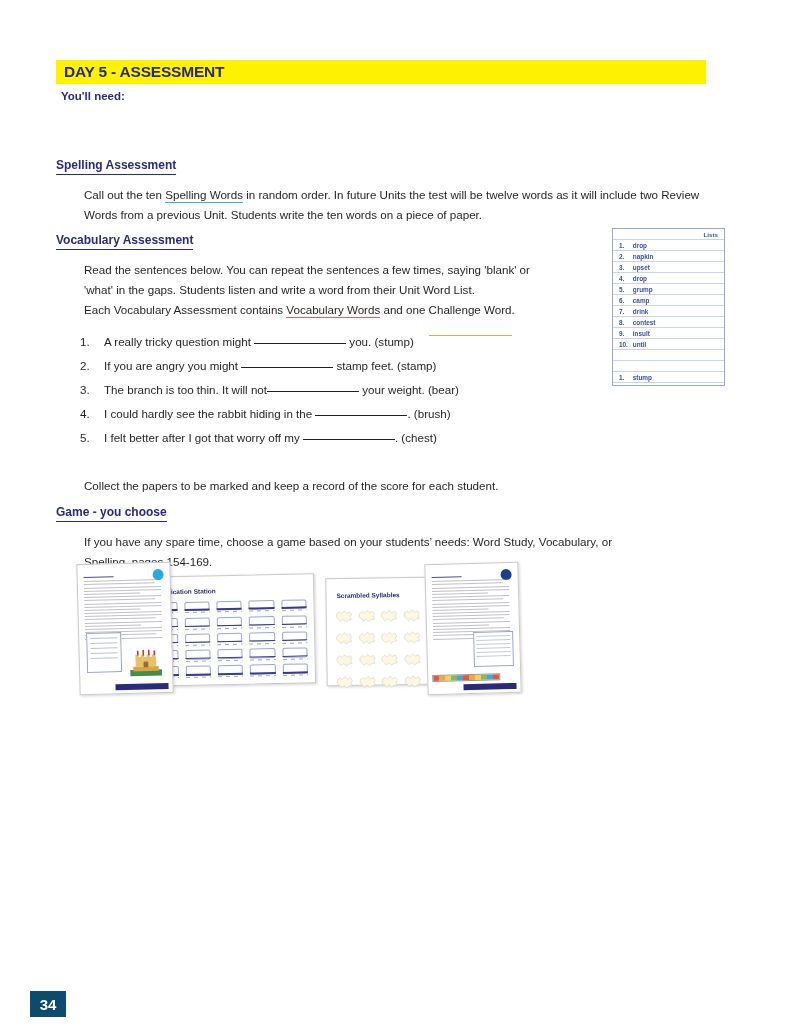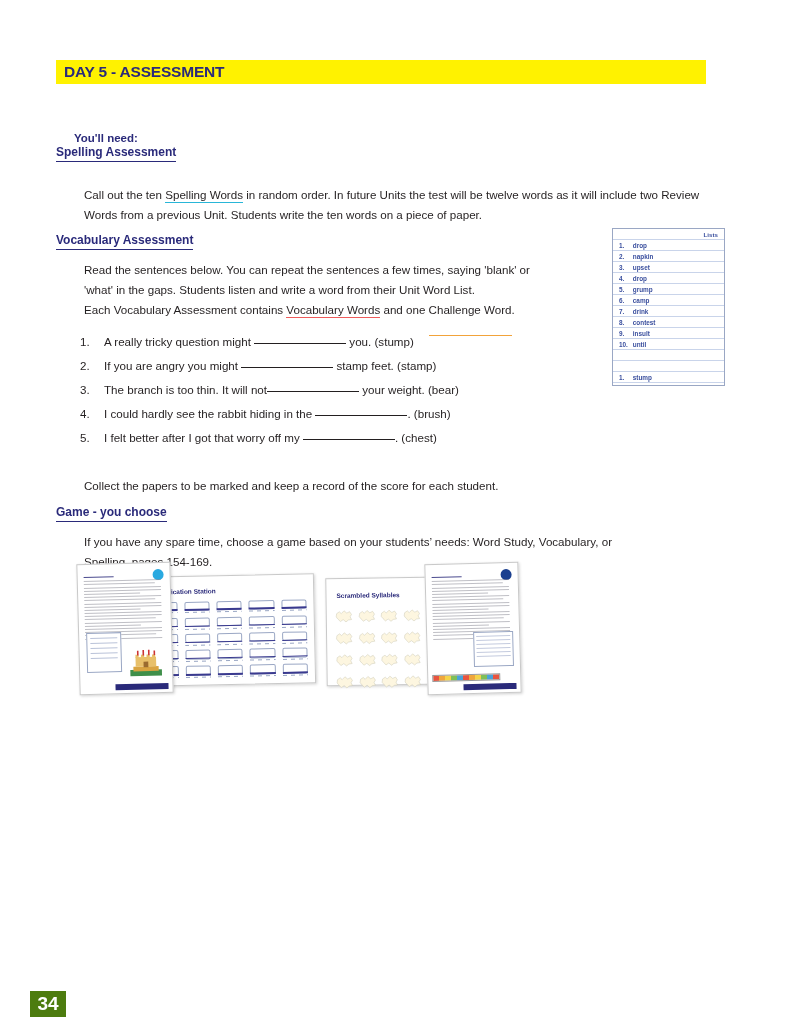--- a/index.html
+++ b/index.html
@@ -14,21 +14,21 @@
   .day-banner{
     position:absolute;left:56px;top:60px;width:650px;height:24px;
     background:#fff200;display:flex;align-items:center;
   }
   .day-banner .title{
     font-size:15.5px;font-weight:bold;color:#2a2a7a;
     letter-spacing:-0.2px;padding-left:8px;
   }
 
   
-  .youll-need{position:absolute;left:74px;top:90px;width:640px;margin-top:42px;}
+  .youll-need{position:absolute;left:61px;top:90px;width:640px;}
   .youll-need .yn-title{
     font-size:11.5px;font-weight:bold;color:#2a2a7a;margin-bottom:3px;
   }
   .yn-row{position:relative;height:16px;}
   .yn-item{
     position:absolute;font-size:10.5px;font-style:italic;color:#2e2e6e;
     white-space:nowrap;
   }
   .yn-item .chk{font-style:normal;font-weight:bold;margin-right:6px;font-size:10px;}
   .yn-item .plain{font-style:normal;}
@@ -155,42 +155,42 @@
   }
   .minitbl{
     position:absolute;right:6%;bottom:20%;width:42%;height:26%;
     border:1px solid #9aa7c4;background:#fff;
   }
   .minitbl i{display:block;height:1px;background:#c3cade;margin:3px 2px;}
 
   
   .footer{position:absolute;left:30px;bottom:18px;height:26px;display:flex;}
   .f-page{
-    width:36px;background:#4d7c0f;color:#fff;font-weight:bold;font-size:19px;
+    width:36px;background:#0c4a6e;color:#fff;font-weight:bold;font-size:15px;
     display:flex;align-items:center;justify-content:center;
   }
   .f-unit{
     width:138px;background:#2a2a7a;color:#fff;font-weight:bold;font-size:13px;
     display:flex;align-items:center;padding-left:14px;box-sizing:border-box;
   }
 </style>
 </head>
 <body>
 
 <div class="page">
 
   <div class="day-banner">
     <span class="title">DAY 5 - ASSESSMENT</span>
   </div>
 
   <div class="youll-need">
     <div class="yn-title">You'll need:</div>
   </div>
 
-  <div class="sec-head" style="left:56px;top:145px;">Spelling Assessment</div>
+  <div class="sec-head" style="left:56px;top:158px;">Spelling Assessment</div>
   <div class="body-txt" style="left:84px;top:176px;width:620px;">
     <span>Call out the ten </span><span class="u-cyan">Spelling Words</span><span> in random order. In future Units the test will be twelve words as it will include</span>
     <span>two Review Words from a previous Unit. Students write the ten words on a piece of paper.</span>
   </div>
 
   <div class="sec-head" style="left:56px;top:233px;">Vocabulary Assessment</div>
   <div class="body-txt" style="left:84px;top:251px;width:510px;">
     <div>Read the sentences below. You can repeat the sentences a few times, saying 'blank' or</div>
     <div><span>'what' in the gaps. Students listen and write a word from their </span><span class="ital">Unit Word List</span><span>.</span></div>
     <div><span>Each Vocabulary Assessment contains </span><span class="u-red">Vocabulary Words</span><span> and one </span><span class="u-orange">Challenge Word</span><span>.</span></div>

